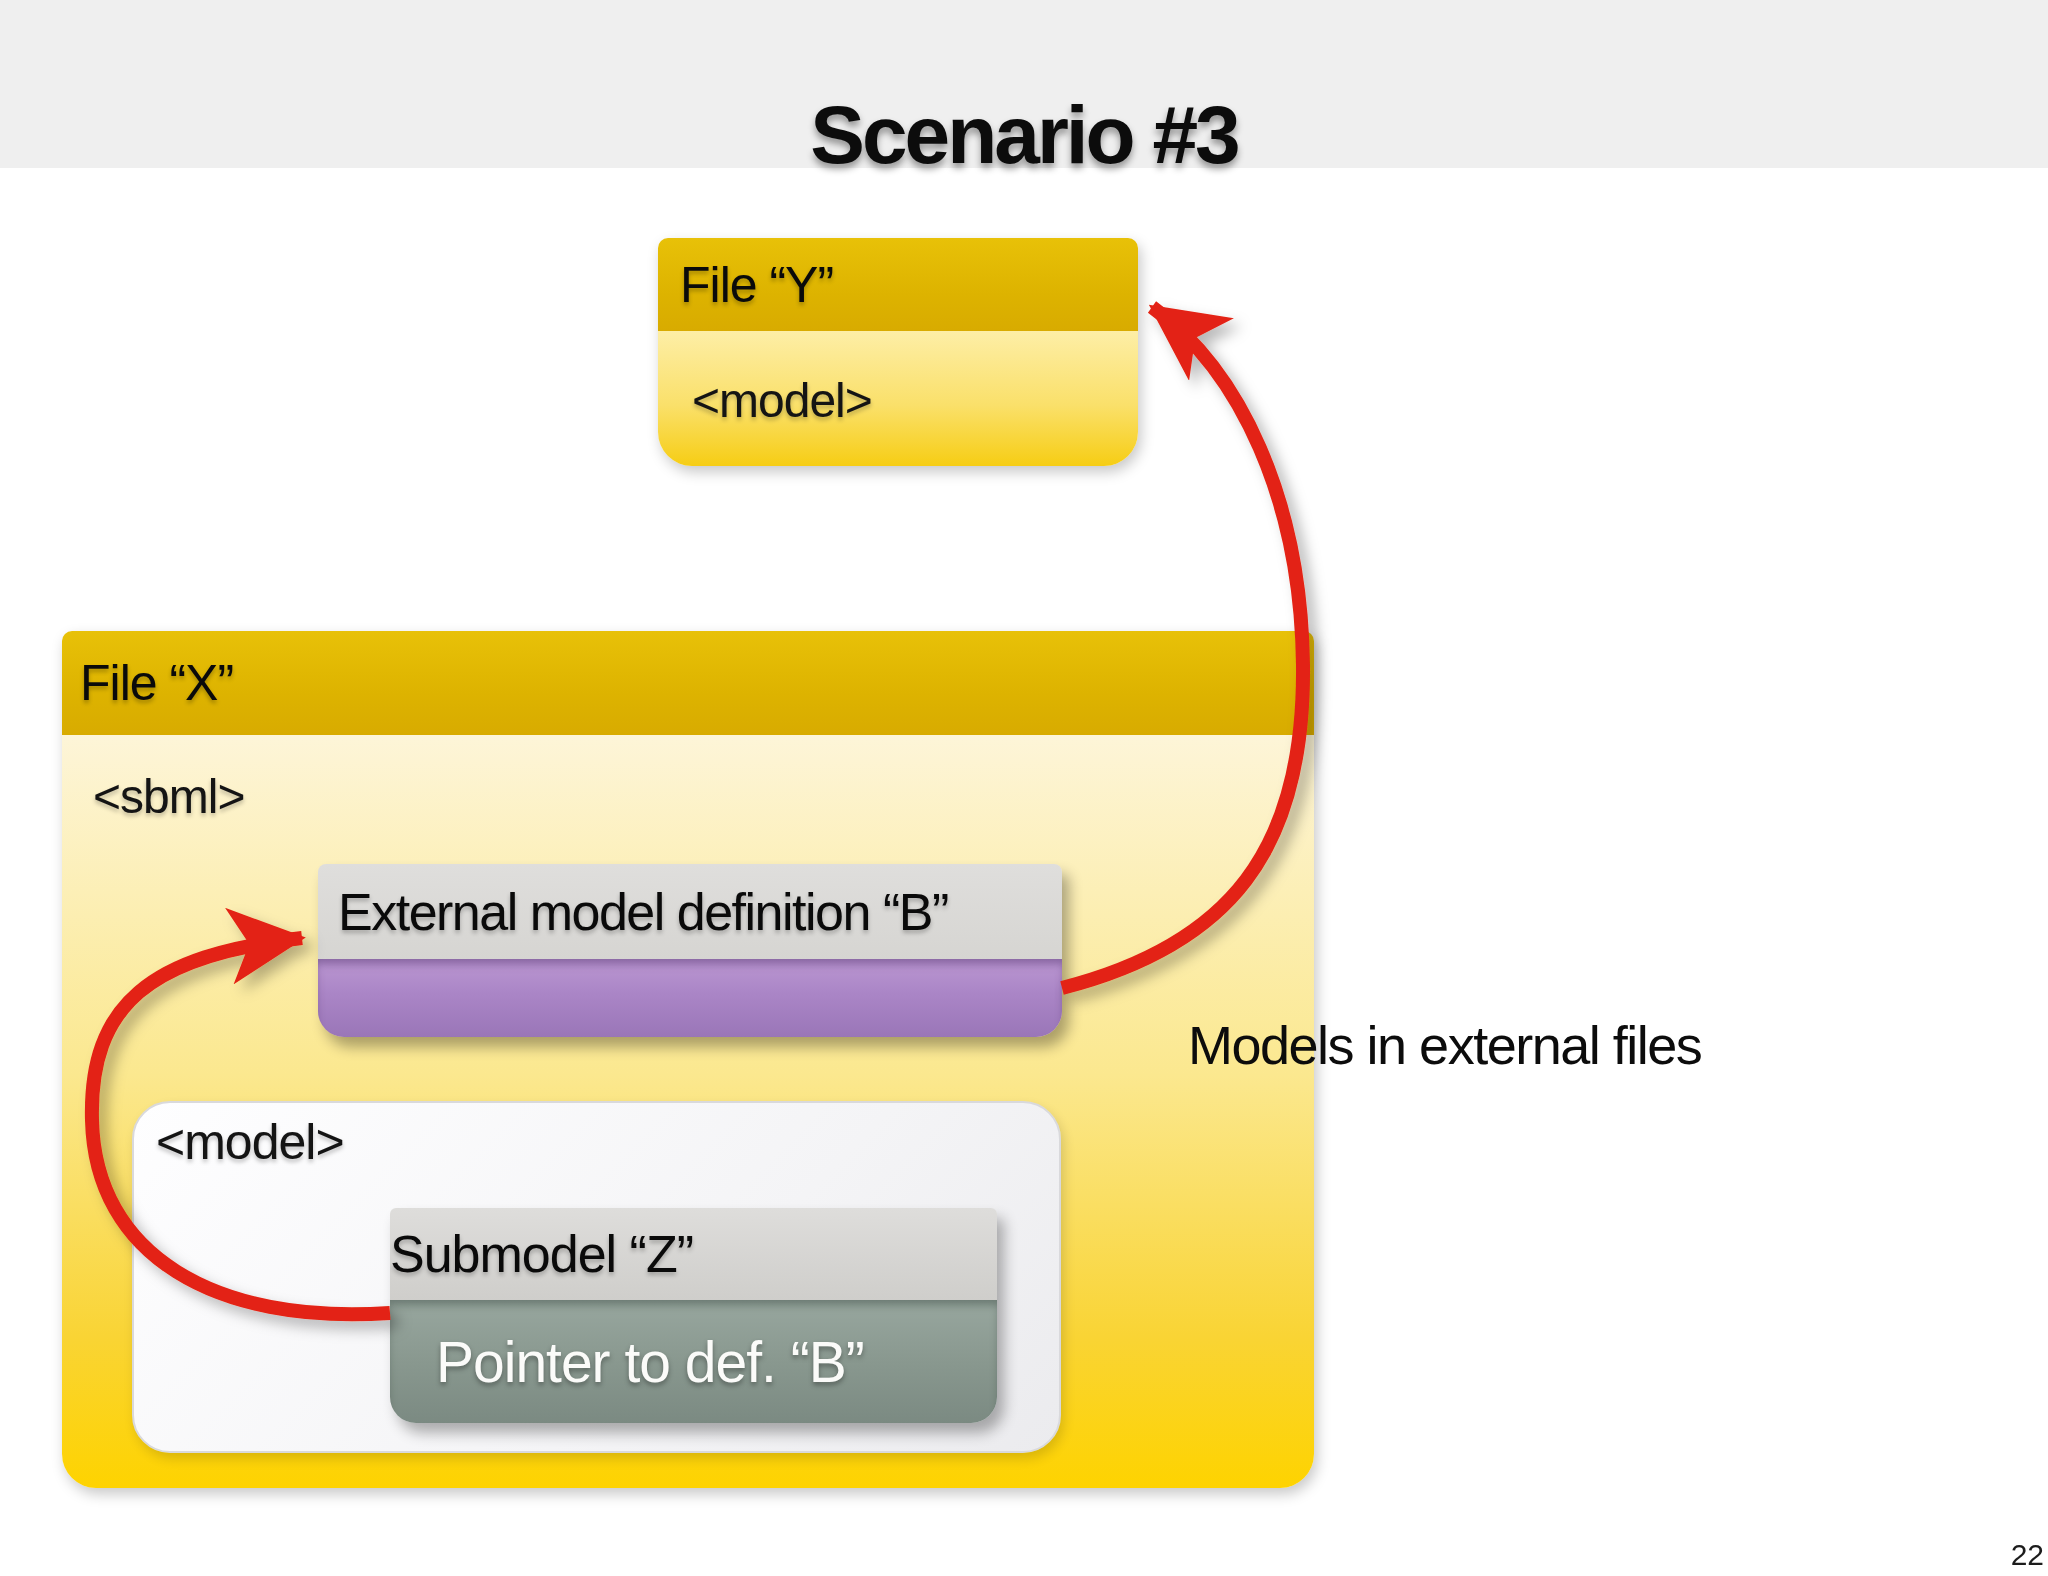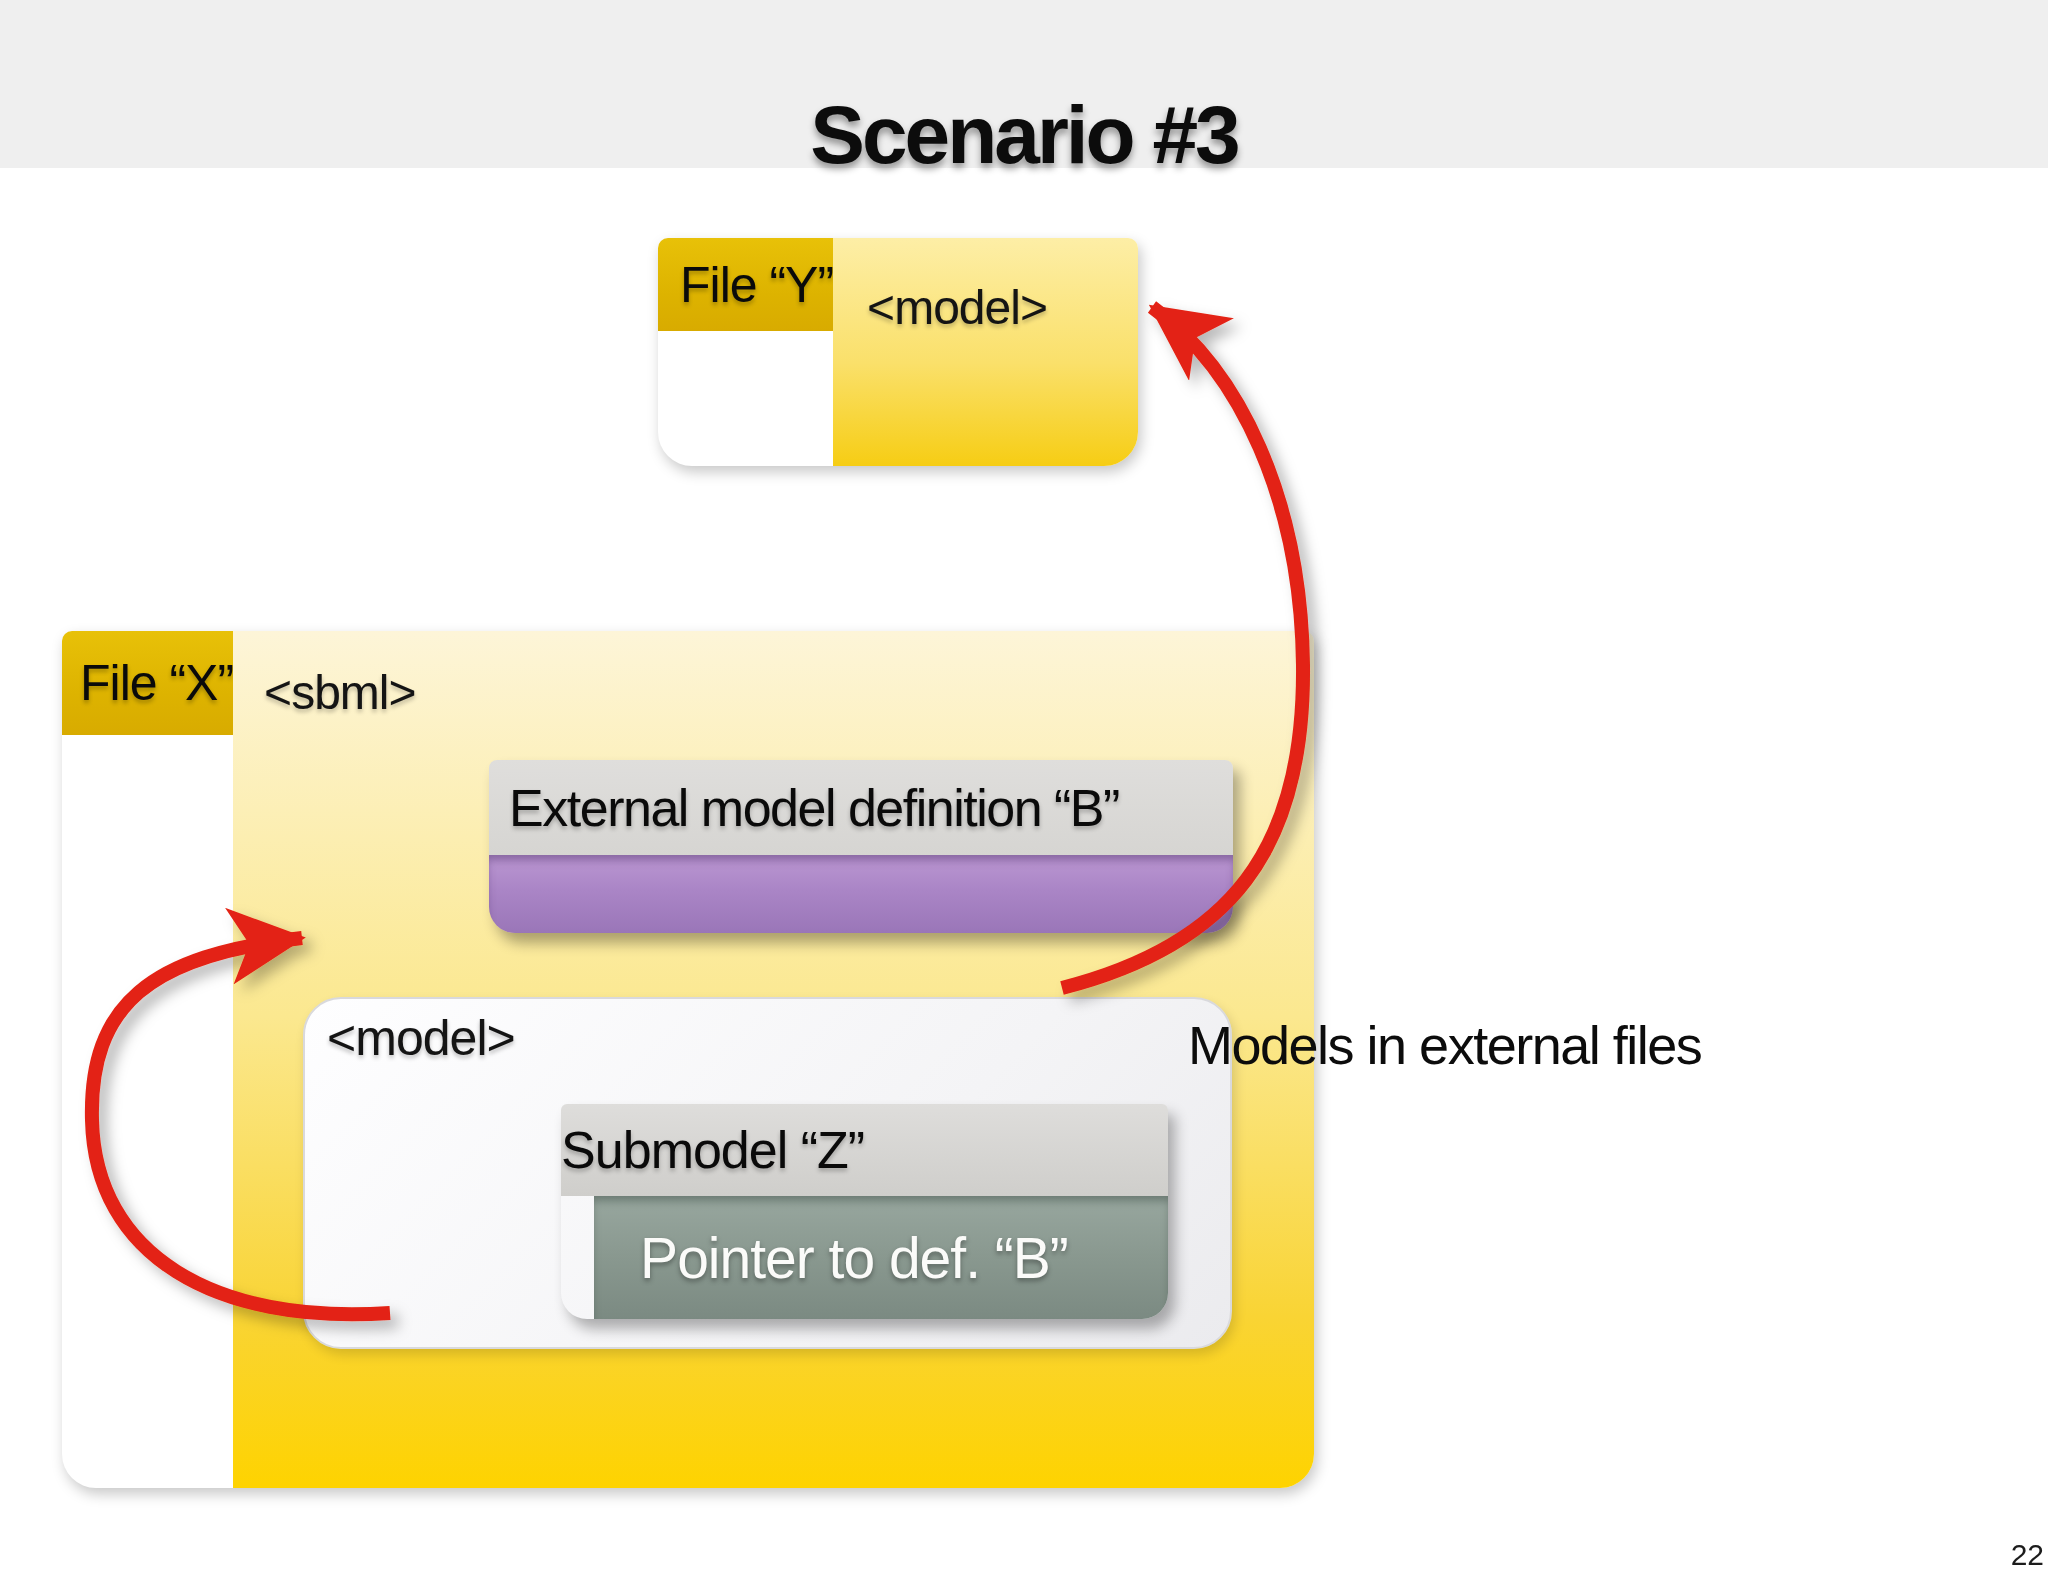--- a/index.html
+++ b/index.html
@@ -15,21 +15,21 @@
     background:#efefef;
     display:flex; align-items:flex-end; justify-content:center;
   }
   .slide-title {
     margin:0; transform:translateY(14px);
     font-size:82px; font-weight:600; letter-spacing:-3px; color:#0c0c0c;
     text-shadow:0 5px 7px rgba(0,0,0,0.38);
   }
   
   .file-box {
-    position:absolute; display:flex; flex-direction:row;
+    position:absolute; display:flex; flex-direction:column;
     border-radius:10px 10px 34px 34px; overflow:hidden;
     box-shadow:3px 6px 14px rgba(0,0,0,0.22);
     text-align:center;
   }
   .file-header {
     flex:0 0 auto; display:flex; align-items:center;
     background:linear-gradient(180deg,#e8c108 0%,#ddb300 60%,#d8ab00 100%);
     font-size:50px; letter-spacing:-1px; color:#0a0a0a;
     text-shadow:0 3px 4px rgba(0,0,0,0.28);
   }
@@ -85,21 +85,21 @@
     flex:0 0 92px; display:flex; align-items:center; 
     background:linear-gradient(180deg,#dedddb 0%,#cfcecb 100%);
     font-size:52px; letter-spacing:-1px; color:#0a0a0a;
     text-shadow:0 3px 4px rgba(0,0,0,0.25); white-space:nowrap;
   }
   .submodel-body {
     flex:1 1 auto; display:flex; align-items:center; padding-left:46px;
     background:linear-gradient(180deg,#98a79f 0%,#89988f 50%,#7b8a82 100%);
     box-shadow:inset 0 7px 9px -2px rgba(40,55,48,0.40);
     font-size:57px; letter-spacing:-1px; color:#fbfbf9;
-    text-shadow:0 3px 5px rgba(0,0,0,0.35); white-space:nowrap;margin-left:33px;
+    text-shadow:0 3px 5px rgba(0,0,0,0.35); white-space:nowrap;
   }
   
   .caption {
     position:absolute; left:1188px; top:1014px;
     font-size:54px; letter-spacing:-1.5px; color:#0c0c0c; white-space:nowrap;
   }
   .page-number {
     position:absolute; right:4px; bottom:4px;
     font-size:30px; color:#1c1c1c;
   }

